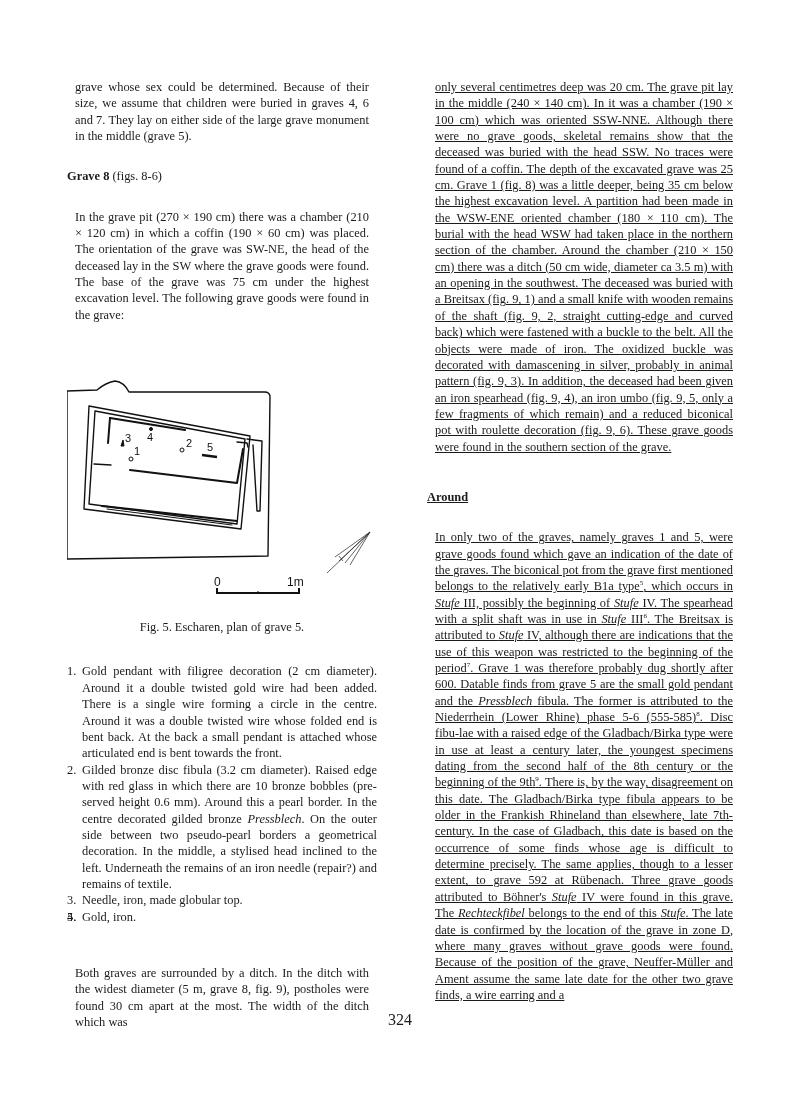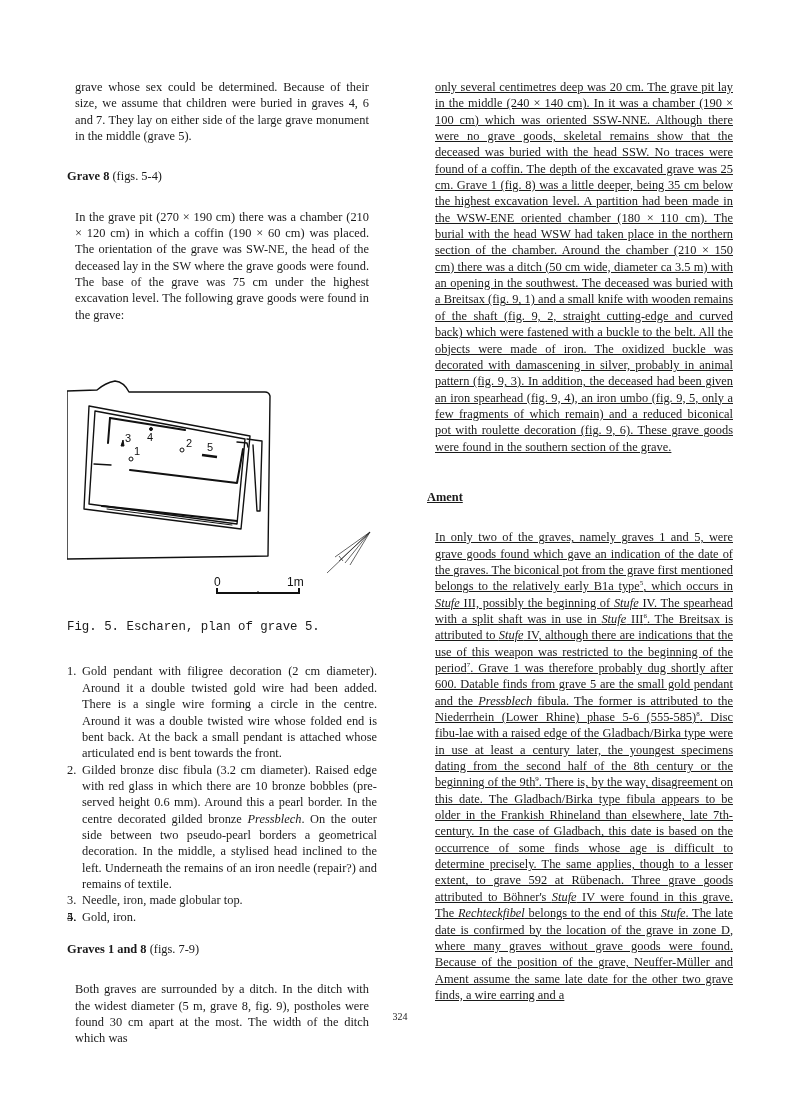--- a/index.html
+++ b/index.html
@@ -20,34 +20,34 @@
   .heading { font-weight: bold; margin: 0; }
   .heading .ref { font-weight: normal; }
   i { font-style: italic; }
   sup { font-size: 7px; vertical-align: 5px; line-height: 0; }
   ol.goods { list-style: none; margin: 0; padding: 0; }
   ol.goods li { position: relative; padding-left: 15px; }
   ol.goods li .num { position: absolute; left: 0; top: 0; }
   .figure { position: relative; width: 310px; height: 268px; }
   .figure svg { position: absolute; left: 0; top: 0; }
   .fig-caption {
-    text-align: left; font-size: 12.4px; margin: 0; font-family: Liberation Mono, monospace;
+    text-align: center; font-size: 12.4px; margin: 0;
   }
   .page-number {
     position: absolute; left: 0; width: 800px; top: 1011px;
-    text-align: center; font-size: 10px;
+    text-align: center; font-size: 16px;
   }
 </style>
 </head>
 <body>
 
 <div class="col col-left">
   <p>grave whose sex could be determined. Because of their size, we assume that children were buried in graves 4, 6 and 7. They lay on either side of the large grave monument in the middle (grave 5).</p>
   <div class="gap"></div>
-  <p class="heading"><span>Grave 8</span> <span class="ref">(figs. 5-4)</span></p>
+  <p class="heading"><span>Grave 8</span> <span class="ref">(figs. 8-6)</span></p>
   <div class="gap"></div>
   <p>In the grave pit (270 × 190 cm) there was a chamber (210 × 120 cm) in which a coffin (190 × 60 cm) was placed. The orientation of the grave was SW-NE, the head of the deceased lay in the SW where the grave goods were found. The base of the grave was 75 cm under the highest excavation level. The following grave goods were found in the grave:</p>
 
   <div class="gap" style="height:20px"></div>
   <div class="figure">
     <svg width="310" height="268" viewBox="0 0 310 268">
       <g fill="none" stroke="#111" stroke-width="1.4" stroke-linecap="round" stroke-linejoin="round">
 
         <path d="M0 40 L30 39 Q38 32 48 30 Q57 31 62 41 L198 41 Q202 41 203 45 L201 205 L0 208 Z"></path>
 
@@ -102,26 +102,25 @@
 
   <div class="gap" style="height:28px"></div>
   <ol class="goods">
     <li><span class="num">1.</span><span>Gold pendant with filigree decoration (2 cm diameter). Around it a double twisted gold wire had been added. There is a single wire forming a circle in the centre. Around it was a double twisted wire whose folded end is bent back. At the back a small pendant is attached whose articulated end is bent towards the front.</span></li>
     <li><span class="num">2.</span><span>Gilded bronze disc fibula (3.2 cm diameter). Raised edge with red glass in which there are 10 bronze bobbles (pre-served height 0.6 mm). Around this a pearl border. In the centre decorated gilded bronze </span><i>Pressblech</i><span>. On the outer side between two pseudo-pearl borders a geometrical decoration. In the middle, a stylised head inclined to the left. Underneath the remains of an iron needle (repair?) and remains of textile.</span></li>
     <li><span class="num">3.</span><span>Needle, iron, made globular top.</span></li>
     <li><span class="num">4.</span></li>
     <li><span class="num">5.</span><span>Gold, iron.</span></li>
   </ol>
   <div class="gap"></div>
-  <p class="heading"><span>Graves 1 and 8</span> <span class="ref">(figs. 7-9)</span></p>
   <div class="gap"></div>
   <p>Both graves are surrounded by a ditch. In the ditch with the widest diameter (5 m, grave 8, fig. 9), postholes were found 30 cm apart at the most. The width of the ditch which was</p>
 </div>
 
 <div class="col col-right">
   <p>only several centimetres deep was 20 cm. The grave pit lay in the middle (240 × 140 cm). In it was a chamber (190 × 100 cm) which was oriented SSW-NNE. Although there were no grave goods, skeletal remains show that the deceased was buried with the head SSW. No traces were found of a coffin. The depth of the excavated grave was 25 cm. Grave 1 (fig. 8) was a little deeper, being 35 cm below the highest excavation level. A partition had been made in the WSW-ENE oriented chamber (180 × 110 cm). The burial with the head WSW had taken place in the northern section of the chamber. Around the chamber (210 × 150 cm) there was a ditch (50 cm wide, diameter ca 3.5 m) with an opening in the southwest. The deceased was buried with a Breitsax (fig. 9, 1) and a small knife with wooden remains of the shaft (fig. 9, 2, straight cutting-edge and curved back) which were fastened with a buckle to the belt. All the objects were made of iron. The oxidized buckle was decorated with damascening in silver, probably in animal pattern (fig. 9, 3). In addition, the deceased had been given an iron spearhead (fig. 9, 4), an iron umbo (fig. 9, 5, only a few fragments of which remain) and a reduced biconical pot with roulette decoration (fig. 9, 6). These grave goods were found in the southern section of the grave.</p>
   <div class="gap" style="height:26px"></div>
-  <p class="heading">Ament</p>
+  <p class="heading">Around</p>
   <div class="gap"></div>
   <p><span>In only two of the graves, namely graves 1 and 5, were grave goods found which gave an indication of the date of the graves. The biconical pot from the grave first mentioned belongs to the relatively early B1a type</span><sup>5</sup><span>, which occurs in </span><i>Stufe</i><span> III, possibly the beginning of </span><i>Stufe</i><span> IV. The spearhead with a split shaft was in use in </span><i>Stufe</i><span> III</span><sup>6</sup><span>. The Breitsax is attributed to </span><i>Stufe</i><span> IV, although there are indications that the use of this weapon was restricted to the beginning of the period</span><sup>7</sup><span>. Grave 1 was therefore probably dug shortly after 600. Datable finds from grave 5 are the small gold pendant and the </span><i>Pressblech</i><span> fibula. The former is attributed to the Niederrhein (Lower Rhine) phase 5-6 (555-585)</span><sup>8</sup><span>. Disc fibu-lae with a raised edge of the Gladbach/Birka type were in use at least a century later, the youngest specimens dating from the second half of the 8th century or the beginning of the 9th</span><sup>9</sup><span>. There is, by the way, disagreement on this date. The Gladbach/Birka type fibula appears to be older in the Frankish Rhineland than elsewhere, late 7th-century. In the case of Gladbach, this date is based on the occurrence of some finds whose age is difficult to determine precisely. The same applies, though to a lesser extent, to grave 592 at Rübenach. Three grave goods attributed to Böhner's </span><i>Stufe</i><span> IV were found in this grave. The </span><i>Rechteckfibel</i><span> belongs to the end of this </span><i>Stufe</i><span>. The late date is confirmed by the location of the grave in zone D, where many graves without grave goods were found. Because of the position of the grave, Neuffer-Müller and Ament assume the same late date for the other two grave finds, a wire earring and a</span></p>
 </div>
 
 <div class="page-number">324</div>
 
 </body></html>

